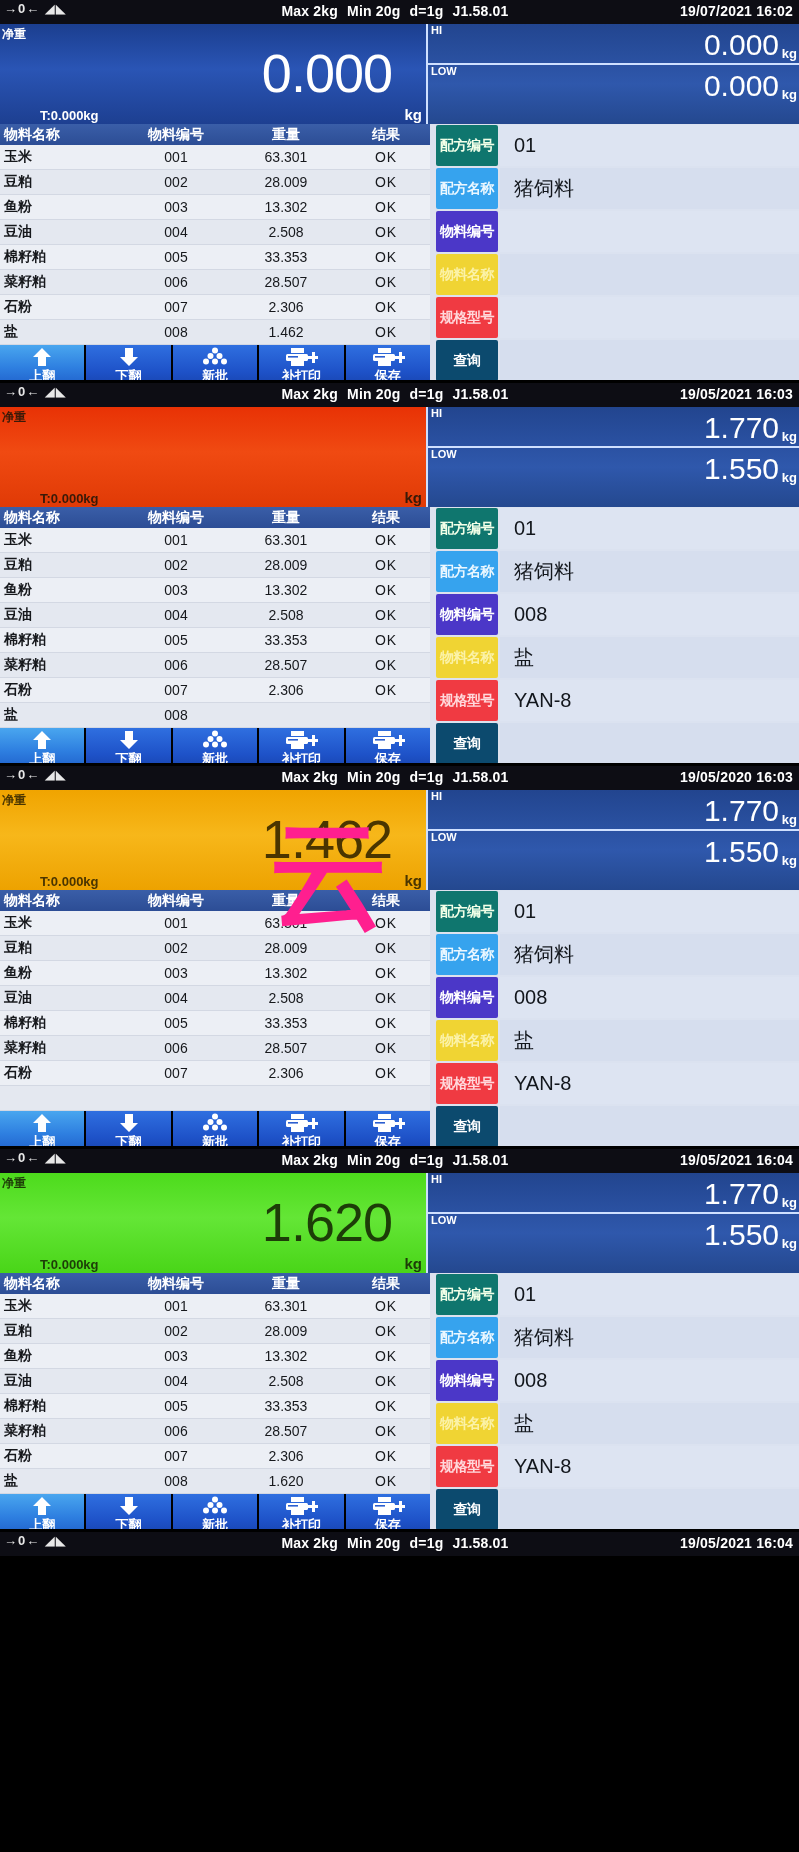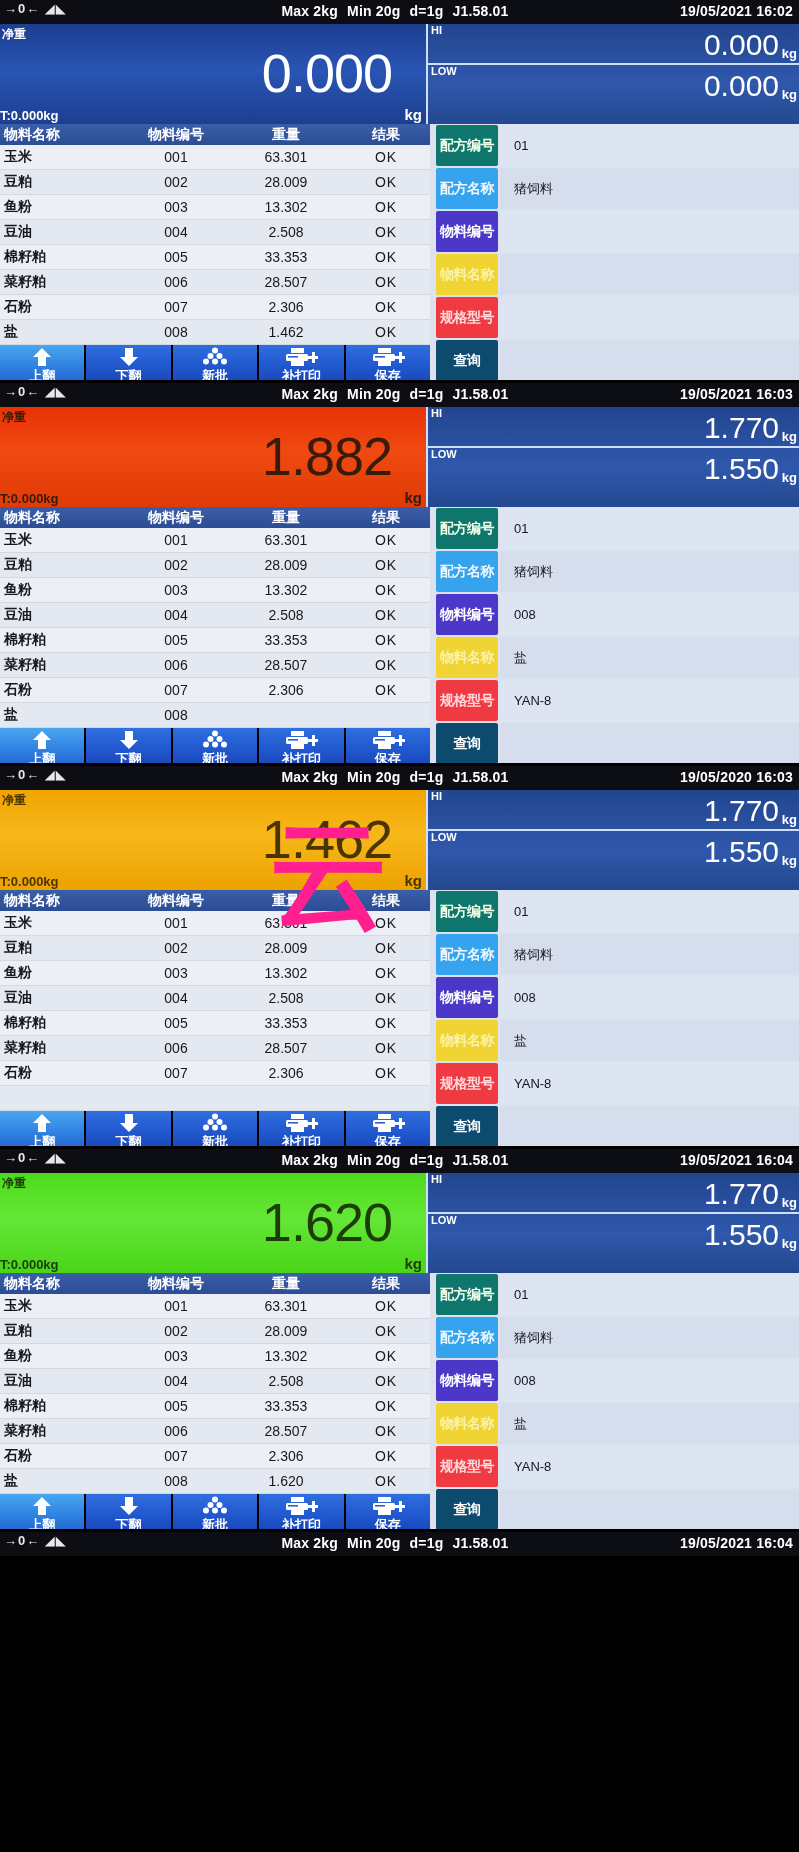--- a/index.html
+++ b/index.html
@@ -18,21 +18,21 @@
   .sb-dt{position:absolute;right:6px;top:3px;white-space:nowrap;}
 
   
   .wzone{position:relative;height:100px;display:flex;}
   .wmain{position:relative;flex:0 0 426px;overflow:hidden;}
   .wmain.blue{background:linear-gradient(180deg,#1b3e8f 0%,#2a55b5 45%,#1d3f91 100%);}
   .wmain.red{background:linear-gradient(180deg,#e83205 0%,#f04a12 45%,#e03a06 100%);}
   .wmain.orange{background:linear-gradient(180deg,#f0a400 0%,#f7b71a 45%,#eda200 100%);}
   .wmain.green{background:linear-gradient(180deg,#4ddb1c 0%,#64e636 45%,#49d518 100%);}
   .net-lbl{position:absolute;left:2px;top:2px;font-size:12px;font-weight:bold;}
-  .tare-lbl{position:absolute;left:0px;bottom:1px;font-size:13px;font-weight:bold;}
+  .tare-lbl{position:absolute;left:0px;bottom:1px;font-size:13px;font-weight:bold;padding-left:40px;}
   .bignum{position:absolute;right:34px;top:50%;transform:translateY(-52%);
           font-size:54px;line-height:54px;font-weight:400;letter-spacing:-1px;}
   .unit{position:absolute;right:4px;bottom:1px;font-size:15px;font-weight:bold;}
   .wmain.blue .net-lbl,.wmain.blue .tare-lbl,.wmain.blue .bignum,.wmain.blue .unit{color:#fff;}
   .wmain.red .net-lbl,.wmain.red .tare-lbl,.wmain.red .bignum,.wmain.red .unit{color:#3a1a08;}
   .wmain.orange .net-lbl,.wmain.orange .tare-lbl,.wmain.orange .bignum,.wmain.orange .unit{color:#4a3500;}
   .wmain.green .net-lbl,.wmain.green .tare-lbl,.wmain.green .bignum,.wmain.green .unit{color:#1d3d08;}
 
   .wlimits{flex:1;position:relative;background:linear-gradient(180deg,#22458f,#2f58ac 60%,#24488f);
            border-left:2px solid #cfe0ff;}
@@ -76,40 +76,40 @@
        justify-content:center;font-size:14px;font-weight:bold;letter-spacing:-.5px;}
   .k-green{background:#0f766e;color:#f2ffe8;}
   .k-blue{background:#36a3ee;color:#eaf7ff;}
   .k-purple{background:#4b37c8;color:#fff;}
   .k-yellow{background:#f0d433;color:#fbf2a8;}
   .k-red{background:#f03a42;color:#ffd9dc;text-align:center;}
   .k-navy{background:#0c4a6e;color:#fff;}
 
   .fields{flex:1;background:#dbe2f0;padding-top:1px;}
   .field{height:41px;margin-bottom:2px;display:flex;align-items:center;padding-left:14px;
-         font-size:13px;color:#12161c;background:#dde4f2;}
+         font-size:20px;color:#12161c;background:#dde4f2;}
   .field:nth-child(even){background:#d6deee;}
 
   
   .wm{position:absolute;pointer-events:none;color:#ff1f8f;font-weight:bold;
       font-family:"DejaVu Sans",sans-serif;white-space:nowrap;line-height:1;}
   .wm1{left:52px;top:570px;font-size:118px;letter-spacing:10px;}
   .wm2{left:128px;top:690px;font-size:118px;letter-spacing:10px;}
   .wm3{left:270px;top:815px;font-size:118px;letter-spacing:10px;}
 </style>
 </head>
 <body>
 
 <div class="page">
   <div id="panels">
       <div class="panel">
         <div class="statusbar">
           <div class="sb-icons">→0← ◢◣</div>
           <div class="sb-spec"><span>Max 2kg</span><span>Min 20g</span><span>d=1g</span><span>J1.58.01</span></div>
-          <div class="sb-dt">19/05/2021  16:02</div>
+          <div class="sb-dt">19/07/2021  16:02</div>
         </div>
         <div class="wzone">
           <div class="wmain blue">
             <div class="net-lbl">净重</div>
             <div class="bignum">0.000</div>
             <div class="tare-lbl">T:0.000kg</div>
             <div class="unit">kg</div>
           </div>
           <div class="wlimits">
             <div class="lim">
@@ -262,21 +262,20 @@
       </div>
       <div class="panel">
         <div class="statusbar">
           <div class="sb-icons">→0← ◢◣</div>
           <div class="sb-spec"><span>Max 2kg</span><span>Min 20g</span><span>d=1g</span><span>J1.58.01</span></div>
           <div class="sb-dt">19/05/2021  16:03</div>
         </div>
         <div class="wzone">
           <div class="wmain red">
             <div class="net-lbl">净重</div>
-            <div class="bignum">1.882</div>
             <div class="tare-lbl">T:0.000kg</div>
             <div class="unit">kg</div>
           </div>
           <div class="wlimits">
             <div class="lim">
               <div class="tag">HI</div>
               <div class="val">1.770</div>
               <div class="u">kg</div>
             </div>
             <div class="lim">

